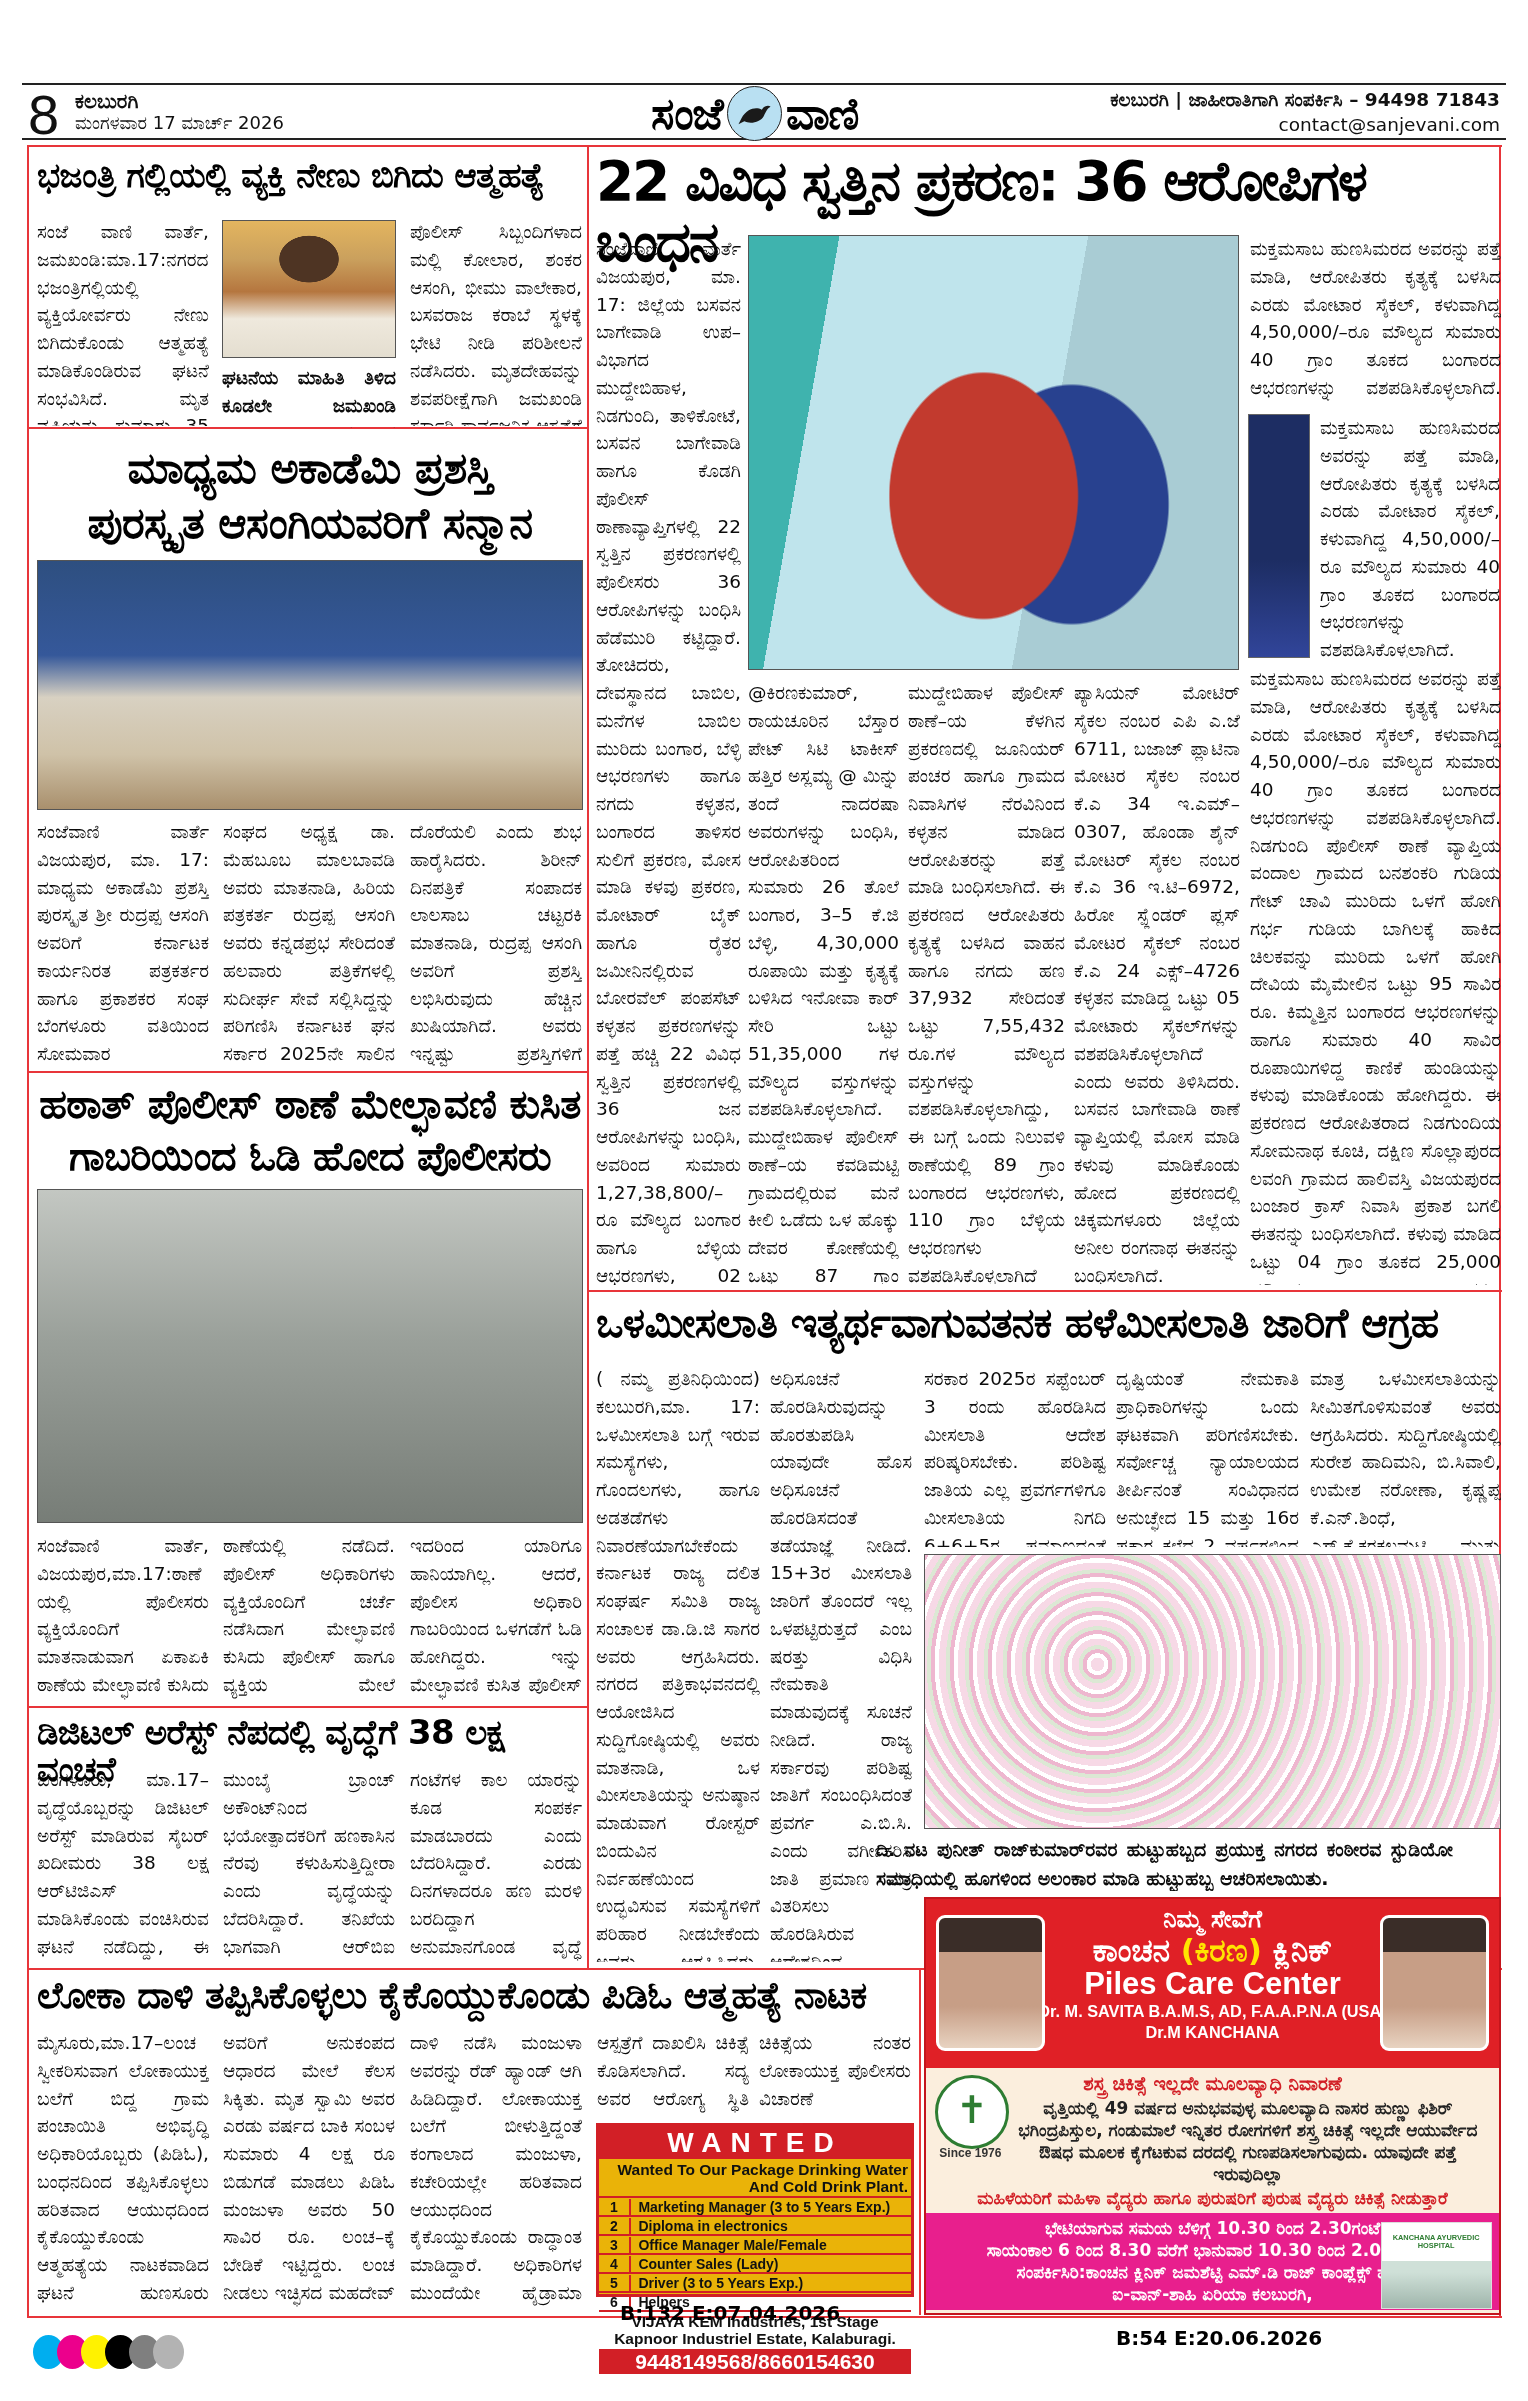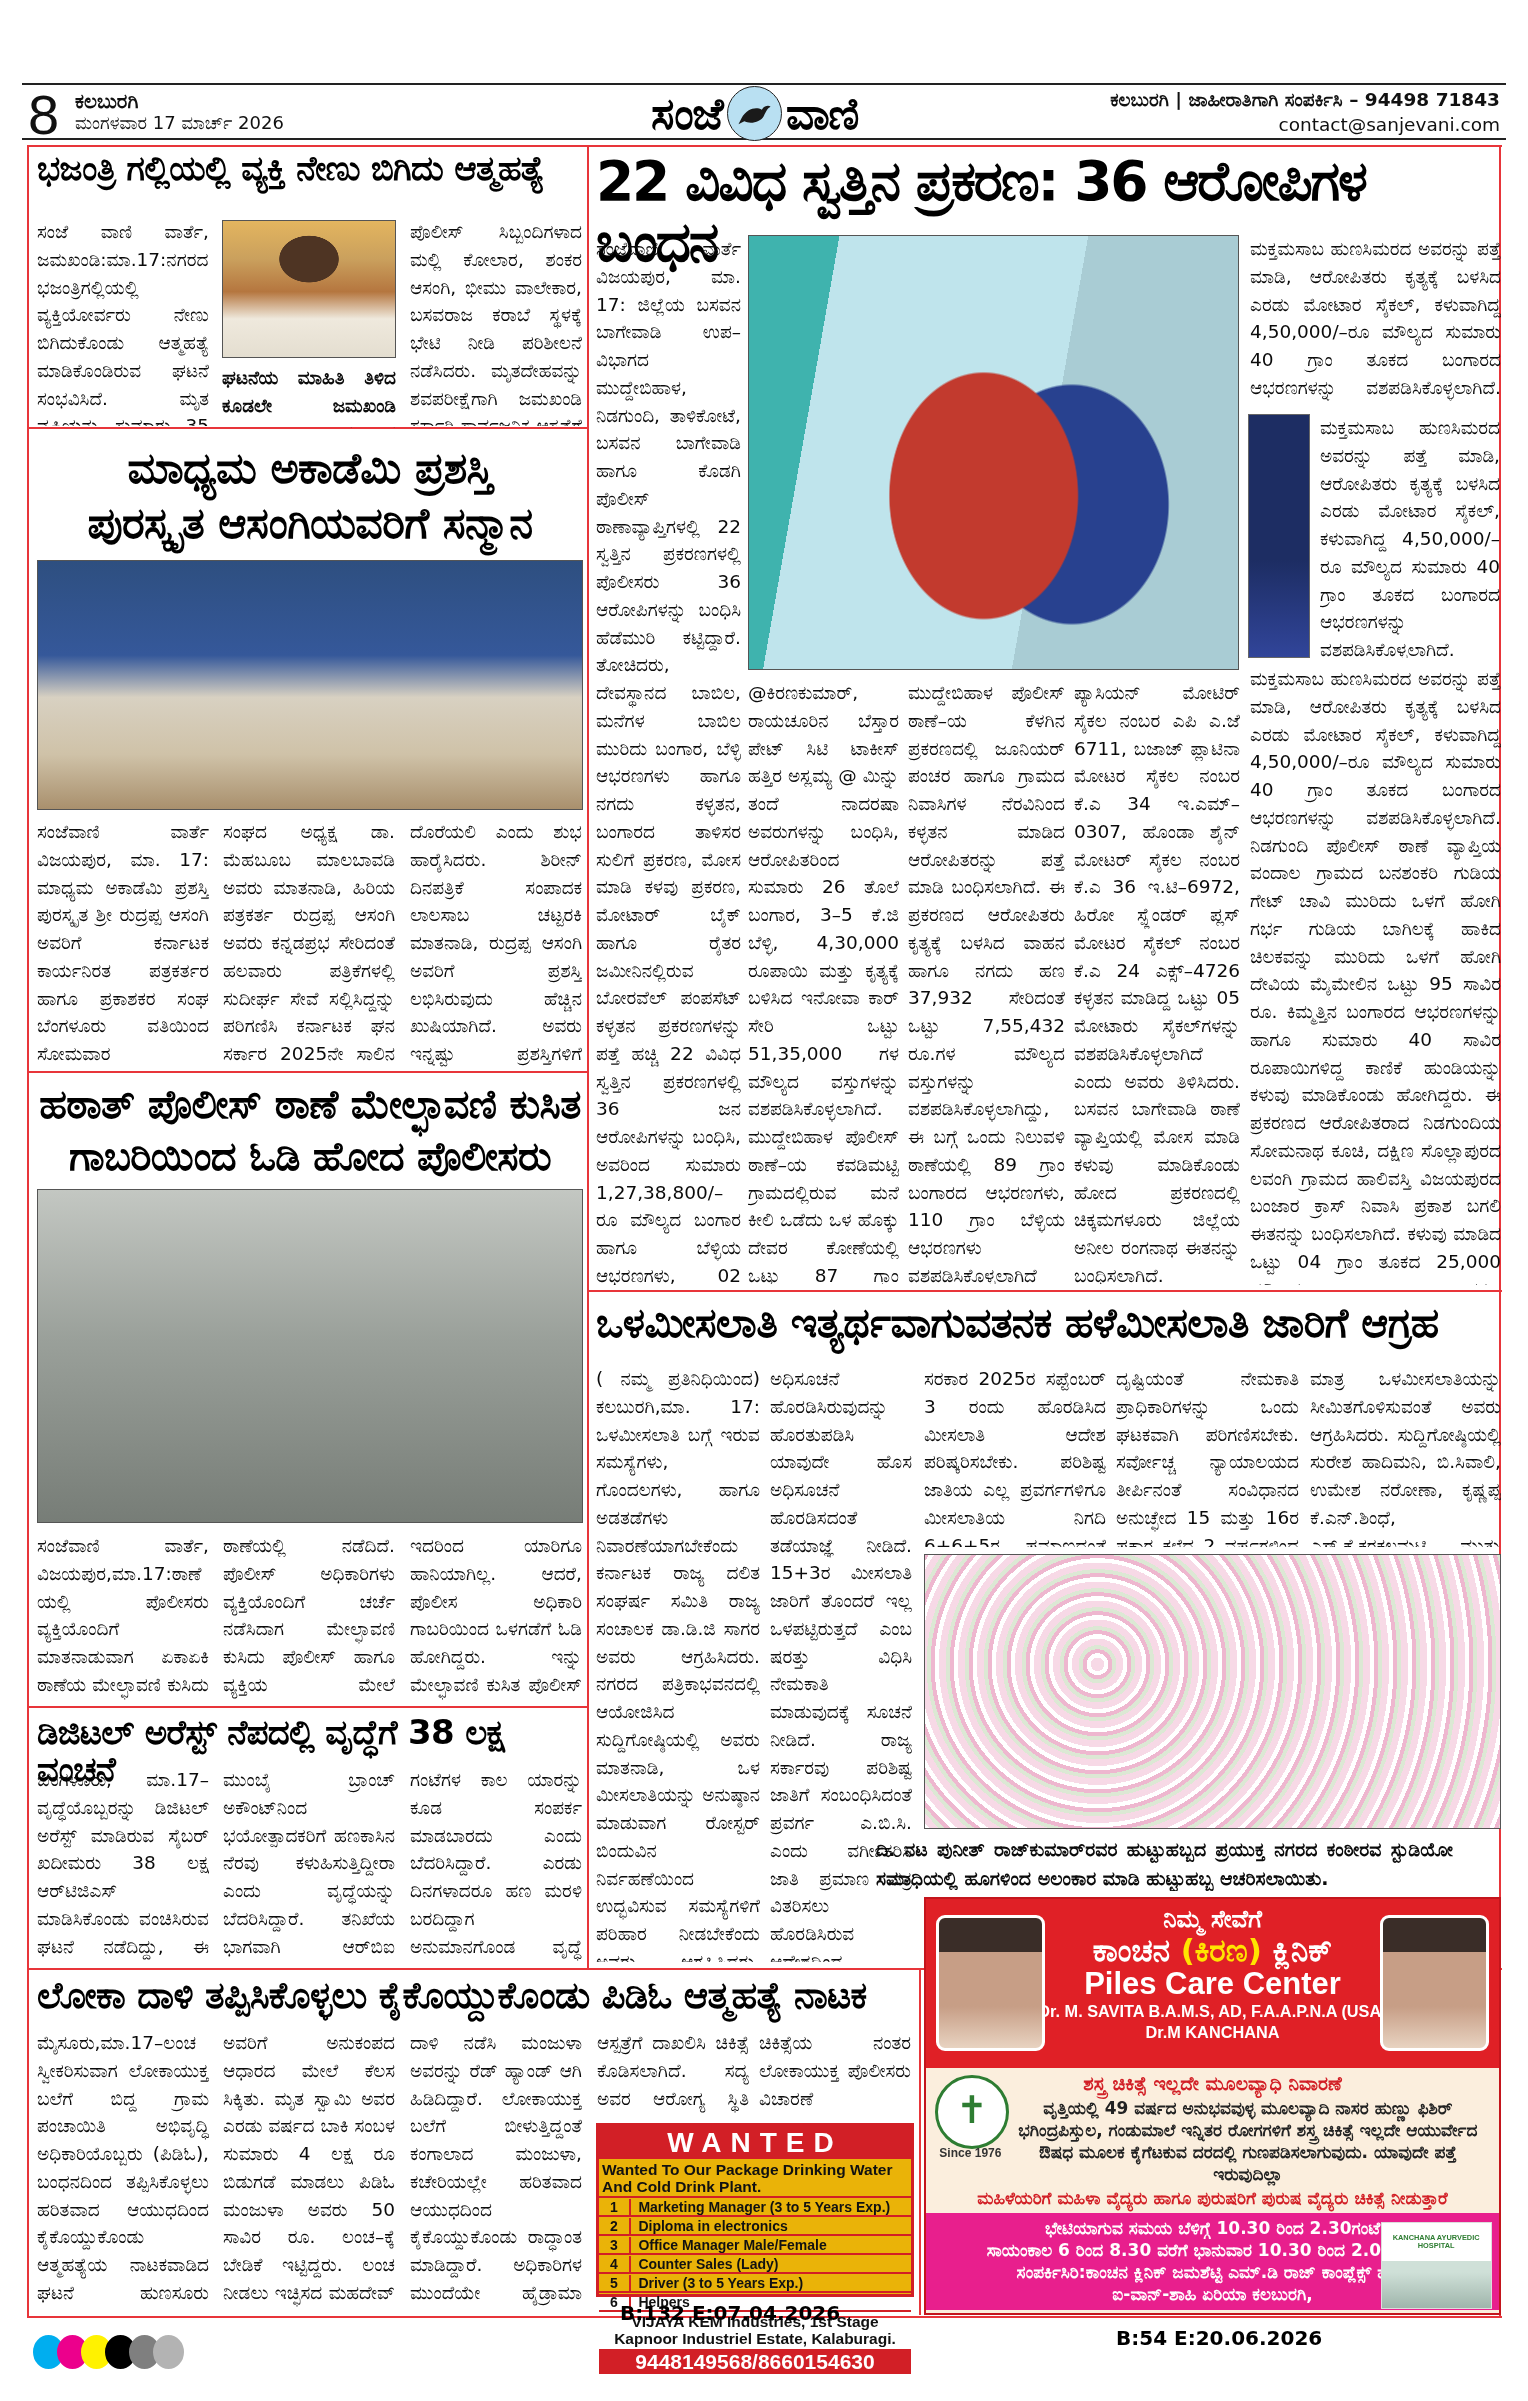--- a/index.html
+++ b/index.html
@@ -37,21 +37,21 @@
   .ph-flowers{background:
      repeating-radial-gradient(circle at 30% 40%,#f7d9e6 0 6.7px,#ffffff 6.7px 11px,#eeb7cf 11px 15px,#dce8d4 15px 19px),
      linear-gradient(180deg,#f4d7e2,#f9eef2);}
   .ph-doctor{background:linear-gradient(180deg,#3a2d28 0 26%,#c79e86 26% 68%,#e8d3c1 100%);border-radius:9px;border:3px solid #fff;}
   .ph-shop{background:linear-gradient(180deg,#eef2ee 0 28%,#cfe0d8 28% 58%,#9fb5ab 100%);border:1.5px solid #ddd;}
   .ph-jewel{background:linear-gradient(180deg,#1d2d63 0 60%,#31459a 100%);}
   
   .wanted{position:absolute;border:3px solid #d21f26;background:#eab308;box-sizing:border-box;}
   .w-title{background:#d21f26;color:#fff;font-weight:900;font-size:28px;text-align:center;
            letter-spacing:9px;line-height:33px;height:33px;font-family:"Liberation Sans",sans-serif;}
-  .w-sub{font-weight:800;font-size:15.5px;text-align:left;line-height:1.1;padding:1.5px 3px;
+  .w-sub{font-weight:800;font-size:15.5px;text-align:right;line-height:1.1;padding:1.5px 3px;
          border-bottom:2.2px solid #d21f26;color:#111;}
   .w-row{display:flex;border-bottom:2.2px solid #d21f26;font-weight:800;font-size:14px;color:#111;align-items:center;height:17px;}
   .w-no{width:30px;border-right:2.2px solid #d21f26;text-align:center;flex:none;}
   .w-label{padding-left:7.4px;white-space:nowrap;overflow:hidden;}
   .w-co{text-align:center;font-weight:800;font-size:15.5px;line-height:1.05;padding:2.2px 0;color:#111;}
   .w-phone{background:#d21f26;color:#fff;font-weight:900;font-size:21px;text-align:center;line-height:25px;height:25px;}
   .adcode{position:absolute;font-weight:800;font-size:20px;color:#000;font-family:"DejaVu Sans",sans-serif;}
   
   .piles{position:absolute;background:#fbeedd;border:2.2px solid #c4151c;box-sizing:border-box;overflow:hidden;}
   .p-head{position:relative;background:#e02026;color:#fff;text-align:center;height:169px;}
@@ -101,21 +101,21 @@
   <div class="redline" style="left:27px;top:145px;width:1475px;height:2.2px"></div>
   <div class="redline" style="left:27px;top:2316px;width:1475px;height:2.2px"></div>
   <div class="redline" style="left:587px;top:145px;width:2.2px;height:1823px"></div>
   <div class="redline" style="left:919px;top:1968px;width:2.2px;height:347px"></div>
   <div class="redline" style="left:27px;top:427px;width:560px;height:2.2px"></div>
   <div class="redline" style="left:27px;top:1071px;width:560px;height:2.2px"></div>
   <div class="redline" style="left:27px;top:1706px;width:560px;height:2.2px"></div>
   <div class="redline" style="left:587px;top:1290px;width:915px;height:2.2px"></div>
   <div class="redline" style="left:27px;top:1968px;width:1475px;height:2.2px"></div>
 
-  <div class="hl" style="left:37px;top:150px;width:546px;font-size:34px">ಭಜಂತ್ರಿ ಗಲ್ಲಿಯಲ್ಲಿ ವ್ಯಕ್ತಿ ನೇಣು ಬಿಗಿದು ಆತ್ಮಹತ್ಯೆ</div>
+  <div class="hl" style="left:37px;top:157px;width:546px;font-size:34px">ಭಜಂತ್ರಿ ಗಲ್ಲಿಯಲ್ಲಿ ವ್ಯಕ್ತಿ ನೇಣು ಬಿಗಿದು ಆತ್ಮಹತ್ಯೆ</div>
   <div class="col" style="left:37px;top:218px;width:172px;height:208px">ಸಂಜೆ ವಾಣಿ ವಾರ್ತೆ, ಜಮಖಂಡಿ:ಮಾ.17:ನಗರದ ಭಜಂತ್ರಿಗಲ್ಲಿಯಲ್ಲಿ ವ್ಯಕ್ತಿಯೋರ್ವರು ನೇಣು ಬಿಗಿದುಕೊಂಡು ಆತ್ಮಹತ್ಯೆ ಮಾಡಿಕೊಂಡಿರುವ ಘಟನೆ ಸಂಭವಿಸಿದೆ. ಮೃತ ವ್ಯಕ್ತಿಯನ್ನು ಸುಮಾರು 35 ವರ್ಷದ ಪರಶುರಾಮ ಪಾಂಡುರಂಗ ಕಾಂಬಳೆ ಎಂದು ಗುರುತಿಸಲಾಗಿದೆ. ಆತ್ಮಹತ್ಯೆಗೆ ನಿಖರ ಕಾರಣ ತಿಳಿದು ಬಂದಿಲ್ಲ ಎಂದು ಪೊಲೀಸರು ತಿಳಿಸಿದ್ದಾರೆ.</div>
   <div class="photo ph-portrait" style="left:222px;top:220px;width:174px;height:138px"></div>
   <div class="col caption" style="left:222px;top:364px;width:174px;height:64px">ಘಟನೆಯ ಮಾಹಿತಿ ತಿಳಿದ ಕೂಡಲೇ ಜಮಖಂಡಿ ಪಿಎಸ್‌ಐ ಅನೀಲ ಕುಂಬಾರ ಹಾಗೂ</div>
   <div class="col" style="left:410px;top:218px;width:172px;height:208px">ಪೊಲೀಸ್ ಸಿಬ್ಬಂದಿಗಳಾದ ಮಲ್ಲಿ ಕೋಲಾರ, ಶಂಕರ ಆಸಂಗಿ, ಭೀಮು ವಾಲೇಕಾರ, ಬಸವರಾಜ ಕರಾಬೆ ಸ್ಥಳಕ್ಕೆ ಭೇಟಿ ನೀಡಿ ಪರಿಶೀಲನೆ ನಡೆಸಿದರು. ಮೃತದೇಹವನ್ನು ಶವಪರೀಕ್ಷೆಗಾಗಿ ಜಮಖಂಡಿ ಸರ್ಕಾರಿ ಸಾರ್ವಜನಿಕ ಆಸ್ಪತ್ರೆಗೆ ರವಾನಿಸಲಾಗಿದೆ. ಈ ಕುರಿತು ಜಮಖಂಡಿ ನಗರ ಪೊಲೀಸ್ ಠಾಣೆಯಲ್ಲಿ ಪ್ರಕರಣ ದಾಖಲಾಗಿದ್ದು, ಪೊಲೀಸರು ತನಿಖೆ ಕೈಗೊಂಡಿದ್ದಾರೆ.</div>
 
   <div class="hl center" style="left:37px;top:445px;width:546px;font-size:43px">ಮಾಧ್ಯಮ ಅಕಾಡೆಮಿ ಪ್ರಶಸ್ತಿ</div>
   <div class="hl center" style="left:37px;top:500px;width:546px;font-size:43px">ಪುರಸ್ಕೃತ ಆಸಂಗಿಯವರಿಗೆ ಸನ್ಮಾನ</div>
   <div class="photo ph-group" style="left:37px;top:560px;width:546px;height:250px"></div>
   <div class="col" style="left:37px;top:818px;width:172px;height:250px">ಸಂಜೆವಾಣಿ ವಾರ್ತೆ ವಿಜಯಪುರ, ಮಾ. 17: ಮಾಧ್ಯಮ ಅಕಾಡೆಮಿ ಪ್ರಶಸ್ತಿ ಪುರಸ್ಕೃತ ಶ್ರೀ ರುದ್ರಪ್ಪ ಆಸಂಗಿ ಅವರಿಗೆ ಕರ್ನಾಟಕ ಕಾರ್ಯನಿರತ ಪತ್ರಕರ್ತರ ಹಾಗೂ ಪ್ರಕಾಶಕರ ಸಂಘ ಬೆಂಗಳೂರು ವತಿಯಿಂದ ಸೋಮವಾರ ವಿಜಯಪುರದಲ್ಲಿ ಸನ್ಮಾನಿಸಲಾಯಿತು. ಸಂಘದ ರಾಜ್ಯಾಧ್ಯಕ್ಷ ಡಾ. ಮೆಹಬೂಬ ಮಾಲಬಾವಡಿ ಹಾಗೂ ಪದಾಧಿಕಾರಿಗಳು ಸಂಘದ ಕಚೇರಿಯಲ್ಲಿ ಆಸಂಗಿಯವರಿಗೆ ಸನ್ಮಾನಿಸಿದರು. ಇದೇ ಸಂದರ್ಭದಲ್ಲಿ</div>
   <div class="col" style="left:223px;top:818px;width:172px;height:250px">ಸಂಘದ ಅಧ್ಯಕ್ಷ ಡಾ. ಮೆಹಬೂಬ ಮಾಲಬಾವಡಿ ಅವರು ಮಾತನಾಡಿ, ಹಿರಿಯ ಪತ್ರಕರ್ತ ರುದ್ರಪ್ಪ ಆಸಂಗಿ ಅವರು ಕನ್ನಡಪ್ರಭ ಸೇರಿದಂತೆ ಹಲವಾರು ಪತ್ರಿಕೆಗಳಲ್ಲಿ ಸುದೀರ್ಘ ಸೇವೆ ಸಲ್ಲಿಸಿದ್ದನ್ನು ಪರಿಗಣಿಸಿ ಕರ್ನಾಟಕ ಘನ ಸರ್ಕಾರ 2025ನೇ ಸಾಲಿನ ಮಾಧ್ಯಮ ಅಕಾಡೆಮಿ ಪ್ರಶಸ್ತಿ ನೀಡಿದೆ. ನಮ್ಮ ಮಾರ್ಗದರ್ಶಕರಾಗಿರುವ ಆಸಂಗಿ ಅವರಿಗೆ ಮಾಧ್ಯಮ ಪ್ರಶಸ್ತಿ ಲಭಿಸಿರುವುದು ತುಂಬಾ ಹರ್ಷವಾಗಿದೆ. ಅವರಿಗೆ ಬರುವ ದಿನಗಳಲ್ಲಿ ಹೆಚ್ಚೆಚ್ಚು ಪ್ರಶಸ್ತಿಗಳು</div>

